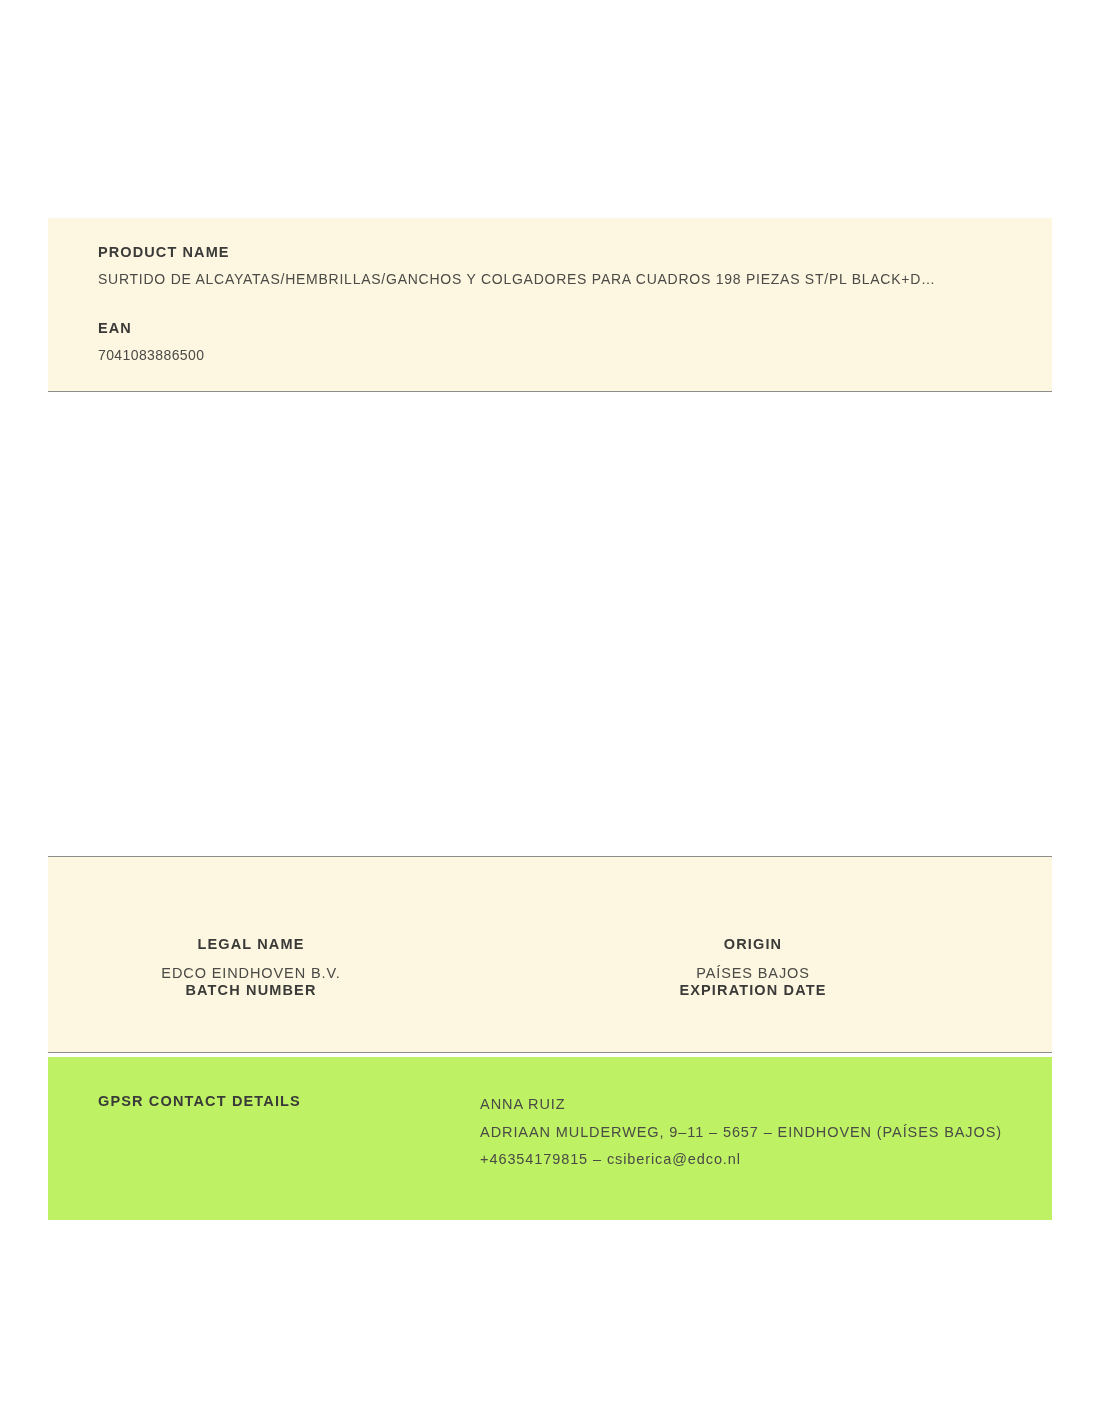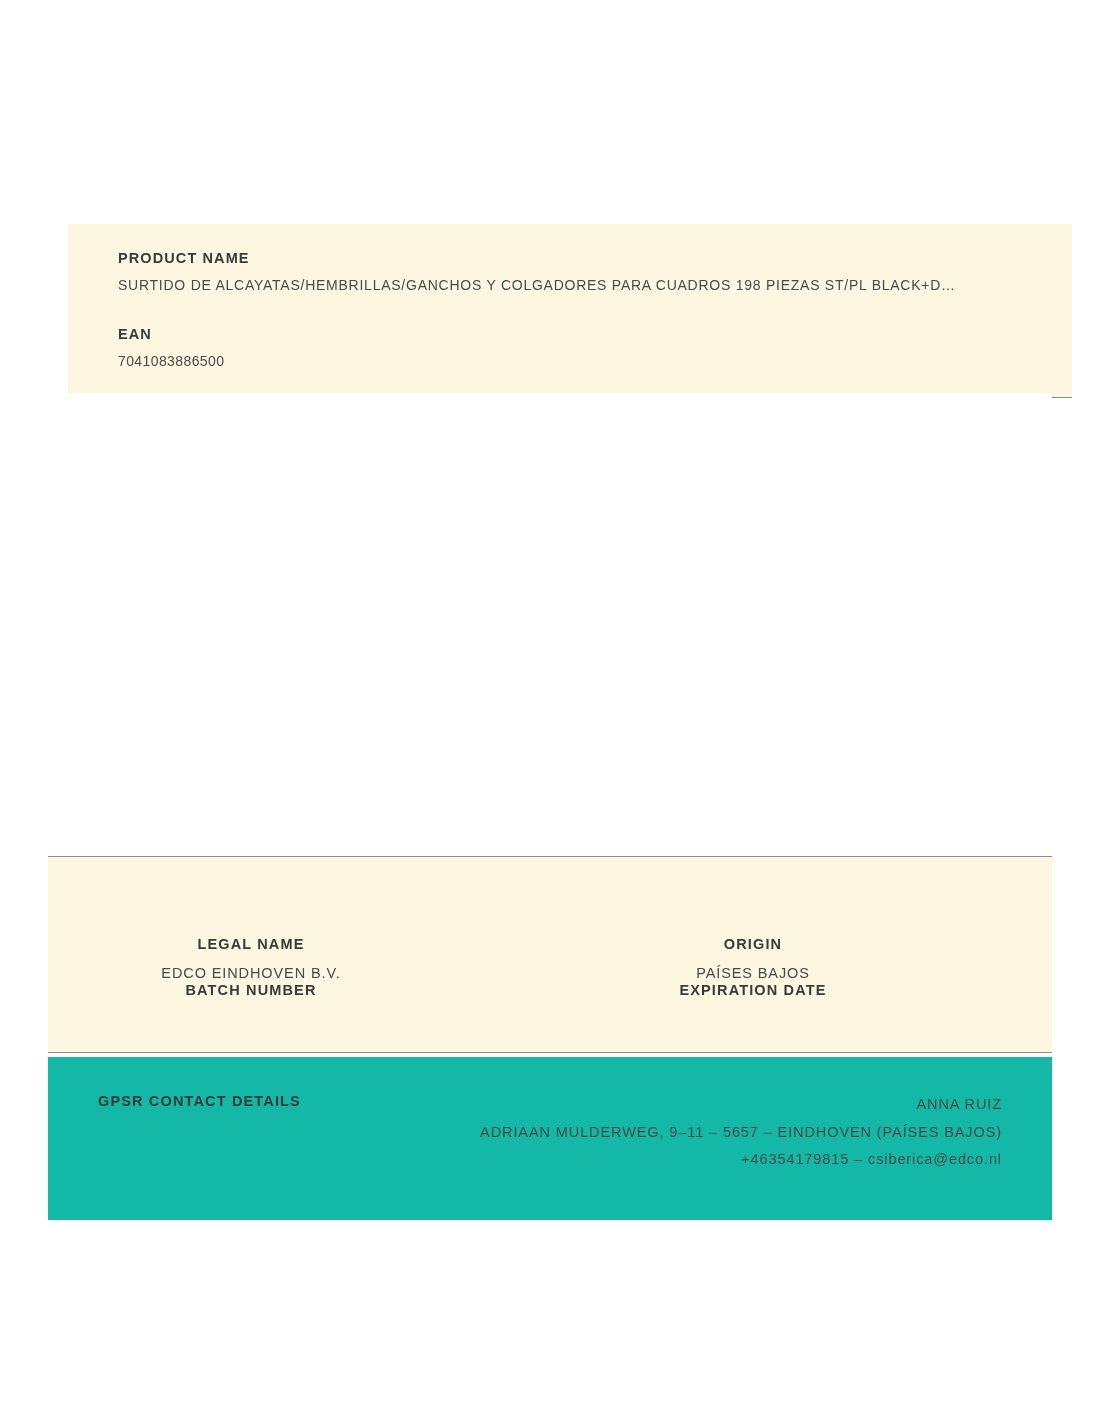--- a/index.html
+++ b/index.html
@@ -17,27 +17,26 @@
   }
   .page {
     position: absolute;
     inset: 0;
   }
 
   
   .product-block {
     position: absolute;
     left: 48px;
-    top: 224px;
+    top: 218px;
     width: 1004px;
     background: #fdf6e0;
     border-bottom: 1px solid #8d8d8a;
     box-sizing: border-box;
     padding: 26px 50px 28px 50px;
-    margin-left: 20px;
   }
   .field-label {
     font-size: 14.5px;
     font-weight: bold;
     letter-spacing: 1.1px;
     color: #3a3a38;
     margin: 0 0 11px 0;
     text-transform: uppercase;
   }
   .field-value {
@@ -108,38 +107,38 @@
   .cell-left-offset { transform: translateX(-48px); }
   .cell-right-offset { transform: translateX(-48px); }
 
   
   .gpsr-block {
     position: absolute;
     left: 48px;
     top: 1057px;
     width: 1004px;
     height: 163px;
-    background: #14b8a6;
+    background: #bef264;
     box-sizing: border-box;
     padding: 34px 50px 0 50px;
     display: flex;
     justify-content: space-between;
     align-items: flex-start;
   }
   .gpsr-title {
     font-size: 14.5px;
     font-weight: bold;
     letter-spacing: 1.15px;
     color: #3a3a38;
     text-transform: uppercase;
     white-space: nowrap;
     padding-top: 2px;
   }
   .gpsr-lines {
-    text-align: right;
+    text-align: left;
     font-size: 14.5px;
     letter-spacing: 0.9px;
     color: #4a4a46;
     line-height: 1.9;
   }
   .gpsr-lines div { white-space: nowrap; }
 </style>
 </head>
 <body>
 

